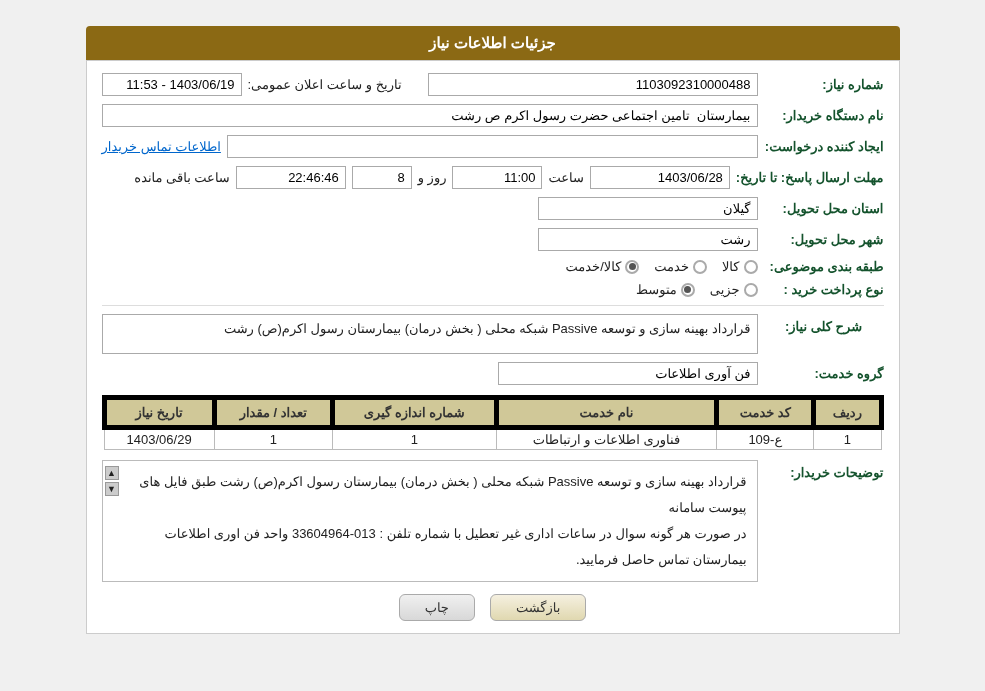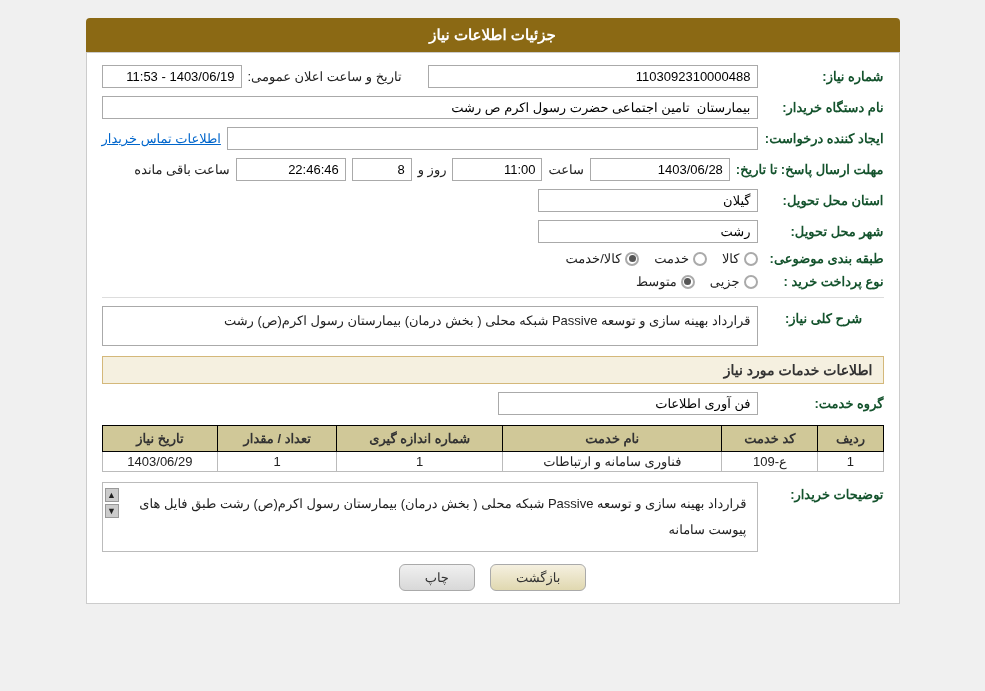--- a/index.html
+++ b/index.html
@@ -5,21 +5,21 @@
     * { box-sizing: border-box; margin: 0; padding: 0; }
     body {
       font-family: Tahoma, Arial, sans-serif;
       font-size: 13px;
       background: #f0f0f0;
       direction: rtl;
       color: #222;
     }
     .page-wrapper {
       width: 834px;
-      margin: 8px auto;
+      margin: 16px auto;
       padding: 10px;
     }
     .header-bar {
       background: #8B6914;
       color: white;
       text-align: center;
       padding: 8px 15px;
       font-size: 15px;
       font-weight: bold;
       border-radius: 4px 4px 0 0;
@@ -116,21 +116,21 @@
     .table-section {
       margin: 10px 0;
     }
     .data-table {
       width: 100%;
       border-collapse: collapse;
       font-size: 13px;
     }
     .data-table th {
       background: #d0c898;
-      border: 1px solid #000000;
+      border: 5px solid #000000;
       padding: 5px 8px;
       text-align: center;
       font-weight: bold;
       color: #333;
     }
     .data-table td {
       border: 1px solid #bbb;
       padding: 2px 8px;
       text-align: center;
       background: #fff;
@@ -270,21 +270,20 @@
       </div>
     </div>
 
     <hr class="divider">
 
     <div class="form-row" style="align-items:flex-start;">
       <span class="label" style="min-width:120px; padding-top:5px;text-align:center;">شرح کلی نیاز:</span>
       <div class="sharh-box">قرارداد  بهینه سازی و توسعه Passive شبکه محلی ( بخش درمان) بیمارستان رسول اکرم(ص) رشت</div>
     </div>
 
-    <div class="section-header">اطلاعات خدمات مورد نیاز</div>
 
     <div class="form-row">
       <span class="label">گروه خدمت:</span>
       <input class="input-field" style="width: 260px;" type="text" value="فن آوری اطلاعات" readonly="">
     </div>
 
     <div class="table-section">
       <table class="data-table">
         <thead>
           <tr>
@@ -293,37 +292,38 @@
             <th>نام خدمت</th>
             <th>شماره اندازه گیری</th>
             <th>تعداد / مقدار</th>
             <th>تاریخ نیاز</th>
           </tr>
         </thead>
         <tbody>
           <tr>
             <td>1</td>
             <td>ع-109</td>
-            <td>فناوری سامانه و ارتباطات</td>
+            <td>فناوری اطلاعات و ارتباطات</td>
             <td>1</td>
             <td>1</td>
             <td>1403/06/29</td>
           </tr>
         </tbody>
       </table>
     </div>
 
     <div class="form-row" style="align-items:flex-start; margin-top:8px;">
       <span class="label" style="min-width:120px; padding-top:5px;">توضیحات خریدار:</span>
       <div class="description-box" style="flex:1; padding-left:25px;">
         <div class="scroll-arrows">
           <div class="scroll-arrow">▲</div>
           <div class="scroll-arrow">▼</div>
         </div>
         <div>قرارداد  بهینه سازی و توسعه Passive شبکه محلی ( بخش درمان) بیمارستان رسول اکرم(ص) رشت  طبق فایل های پیوست سامانه</div>
+        <div>در صورت هر گونه سوال در ساعات اداری غیر تعطیل با شماره تلفن : 013-33604964 واحد فن اوری اطلاعات بیمارستان تماس حاصل فرمایید.</div>
       </div>
     </div>
 
     <div class="buttons-row">
       <button class="btn btn-back">بازگشت</button>
       <button class="btn btn-print">چاپ</button>
     </div>
 
   </div>
 </div>

